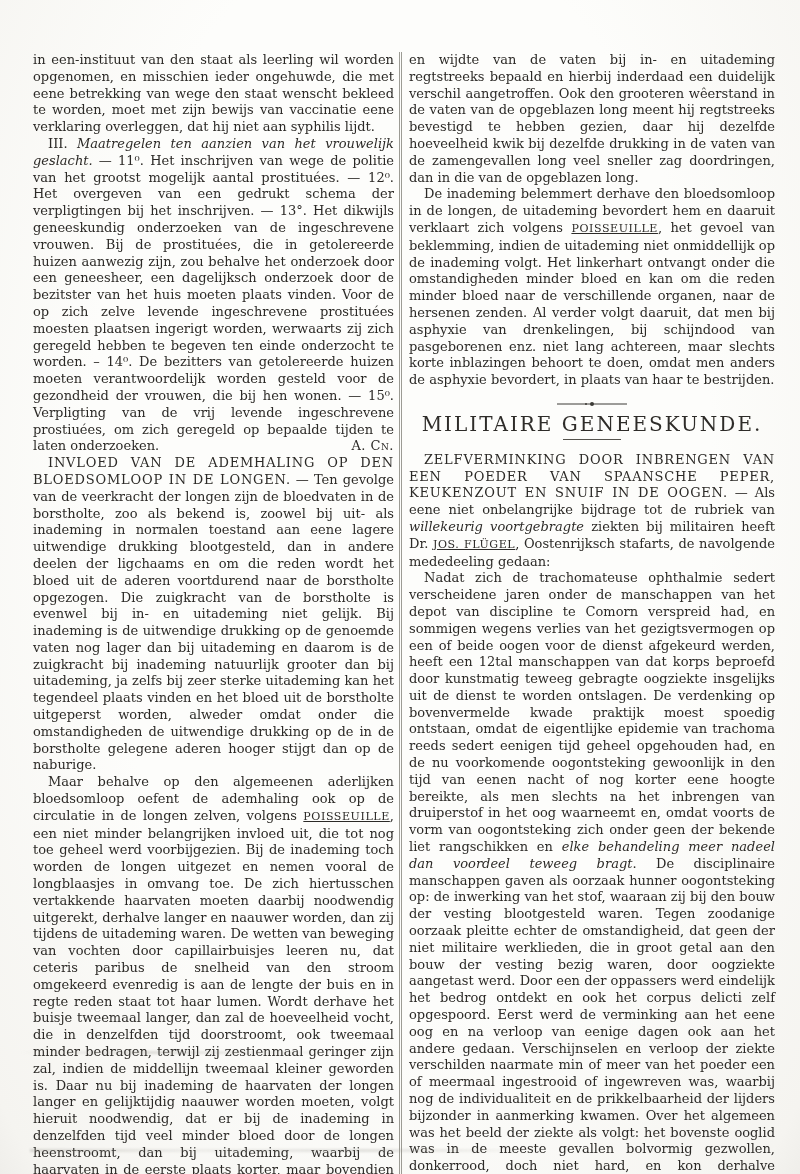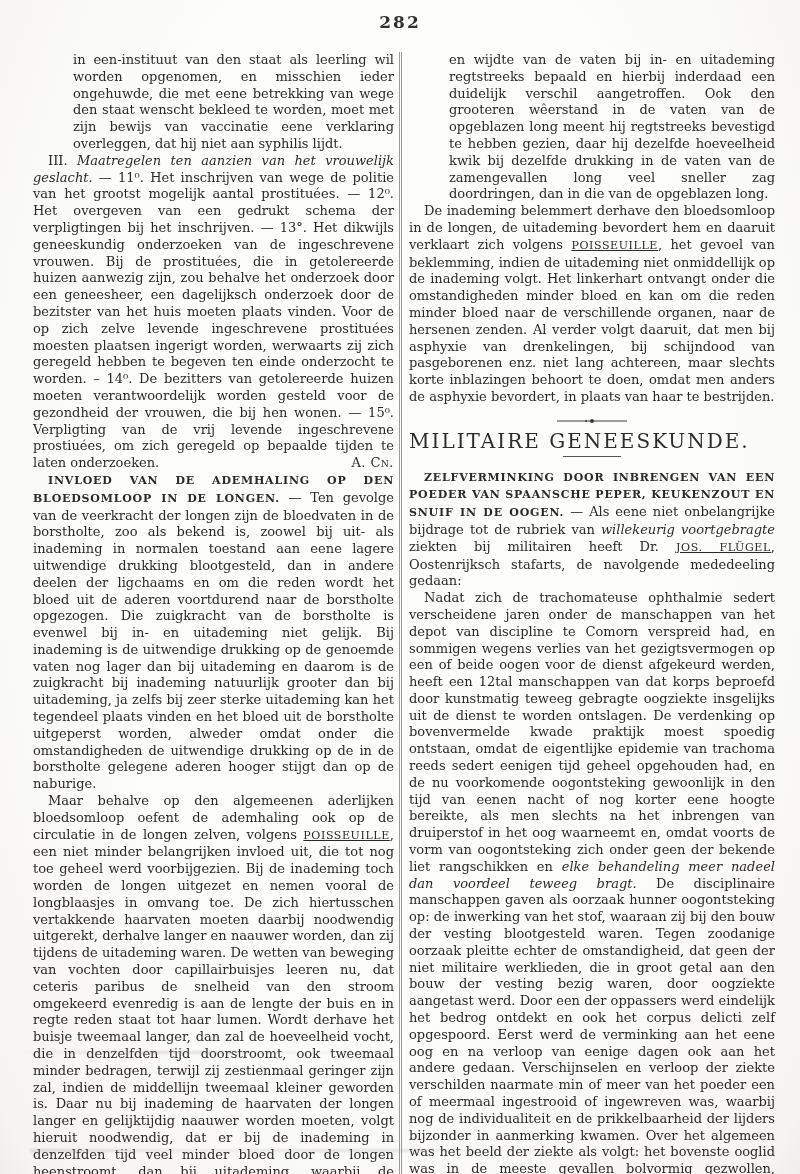--- a/index.html
+++ b/index.html
@@ -44,27 +44,27 @@
   .col.right { width: 366px; }
 
   .col-divider {
     width: 3px;
     margin: 0 7px 0 5px;
     background: linear-gradient(90deg, #8b8a82 0 1px, transparent 1px 2px, #8b8a82 2px 3px);
     opacity: 0.85;
   }
 
   p { margin: 0; text-indent: 15px; }
-  p.noindent { text-indent: 0; margin-left: 40px; }
+  p.noindent { text-indent: 0; }
 
   .it { font-style: italic; }
   .sc { font-size: 11px; letter-spacing: 0.6px; text-decoration: underline; }
   .article-title {
-    font-weight: bold;
-    font-size: 11px;
+    font-weight: normal;
+    font-size: 13px;
     letter-spacing: 0.8px;
   }
   .sig {
     float: right;
     font-variant: small-caps;
     letter-spacing: 0.5px;
   }
 
   .cite-row {
     display: flex;
@@ -77,21 +77,21 @@
   .ornament {
     text-align: center;
     margin: 10px 0 6px 0;
     line-height: 10px;
   }
 
   .section-title {
     margin: 4px 0 6px 0;
     font-size: 20px;
     font-weight: normal;
-    text-align: left;
+    text-align: center;
     letter-spacing: 2px;
     color: #2e2c29;
   }
 
   .title-rule {
     width: 58px;
     height: 1px;
     background: #55534d;
     margin: 0 auto 12px auto;
   }
@@ -109,21 +109,20 @@
   .streak.two {
     left: 30px; right: 260px; bottom: 22px;
     background: linear-gradient(90deg, rgba(150,148,140,0.30), rgba(150,148,140,0.10), rgba(150,148,140,0.25), transparent);
   }
 </style>
 </head>
 <body>
 
 <div class="page">
 
-  <div class="page-number">282</div>
 
   <div class="columns">
 
     <div class="col left">
       <p class="noindent"><span>in een-instituut van den staat als leerling wil worden opgenomen, en misschien ieder ongehuwde, die met eene betrekking van wege den staat wenscht bekleed te worden, moet met zijn bewijs van vaccinatie eene verklaring overleggen, dat hij niet aan syphilis lijdt.</span></p>
 
       <p><span>III. </span><span class="it">Maatregelen ten aanzien van het vrouwelijk geslacht.</span><span> — 11⁰. Het inschrijven van wege de politie van het grootst mogelijk aantal prostituées. — 12⁰. Het overgeven van een gedrukt schema der verpligtingen bij het inschrijven. — 13°. Het dikwijls geneeskundig onderzoeken van de ingeschrevene vrouwen. Bij de prostituées, die in getolereerde huizen aanwezig zijn, zou behalve het onderzoek door een geneesheer, een dagelijksch onderzoek door de bezitster van het huis moeten plaats vinden. Voor de op zich zelve levende ingeschrevene prostituées moesten plaatsen ingerigt worden, werwaarts zij zich geregeld hebben te begeven ten einde onderzocht te worden. – 14⁰. De bezitters van getolereerde huizen moeten verantwoordelijk worden gesteld voor de gezondheid der vrouwen, die bij hen wonen. — 15⁰. Verpligting van de vrij levende ingeschrevene prostiuées, om zich geregeld op bepaalde tijden te laten onderzoeken.</span><span class="sig">A. Cn.</span></p>
 
       <p><span class="article-title">INVLOED VAN DE ADEMHALING OP DEN BLOEDSOMLOOP IN DE LONGEN.</span><span> — Ten gevolge van de veerkracht der longen zijn de bloedvaten in de borstholte, zoo als bekend is, zoowel bij uit- als inademing in normalen toestand aan eene lagere uitwendige drukking blootgesteld, dan in andere deelen der ligchaams en om die reden wordt het bloed uit de aderen voortdurend naar de borstholte opgezogen. Die zuigkracht van de borstholte is evenwel bij in- en uitademing niet gelijk. Bij inademing is de uitwendige drukking op de genoemde vaten nog lager dan bij uitademing en daarom is de zuigkracht bij inademing natuurlijk grooter dan bij uitademing, ja zelfs bij zeer sterke uitademing kan het tegendeel plaats vinden en het bloed uit de borstholte uitgeperst worden, alweder omdat onder die omstandigheden de uitwendige drukking op de in de borstholte gelegene aderen hooger stijgt dan op de naburige.</span></p>
 

